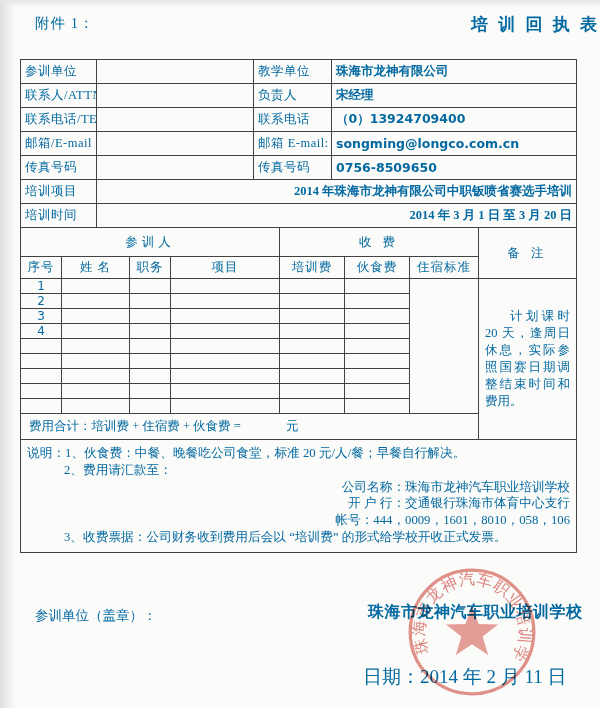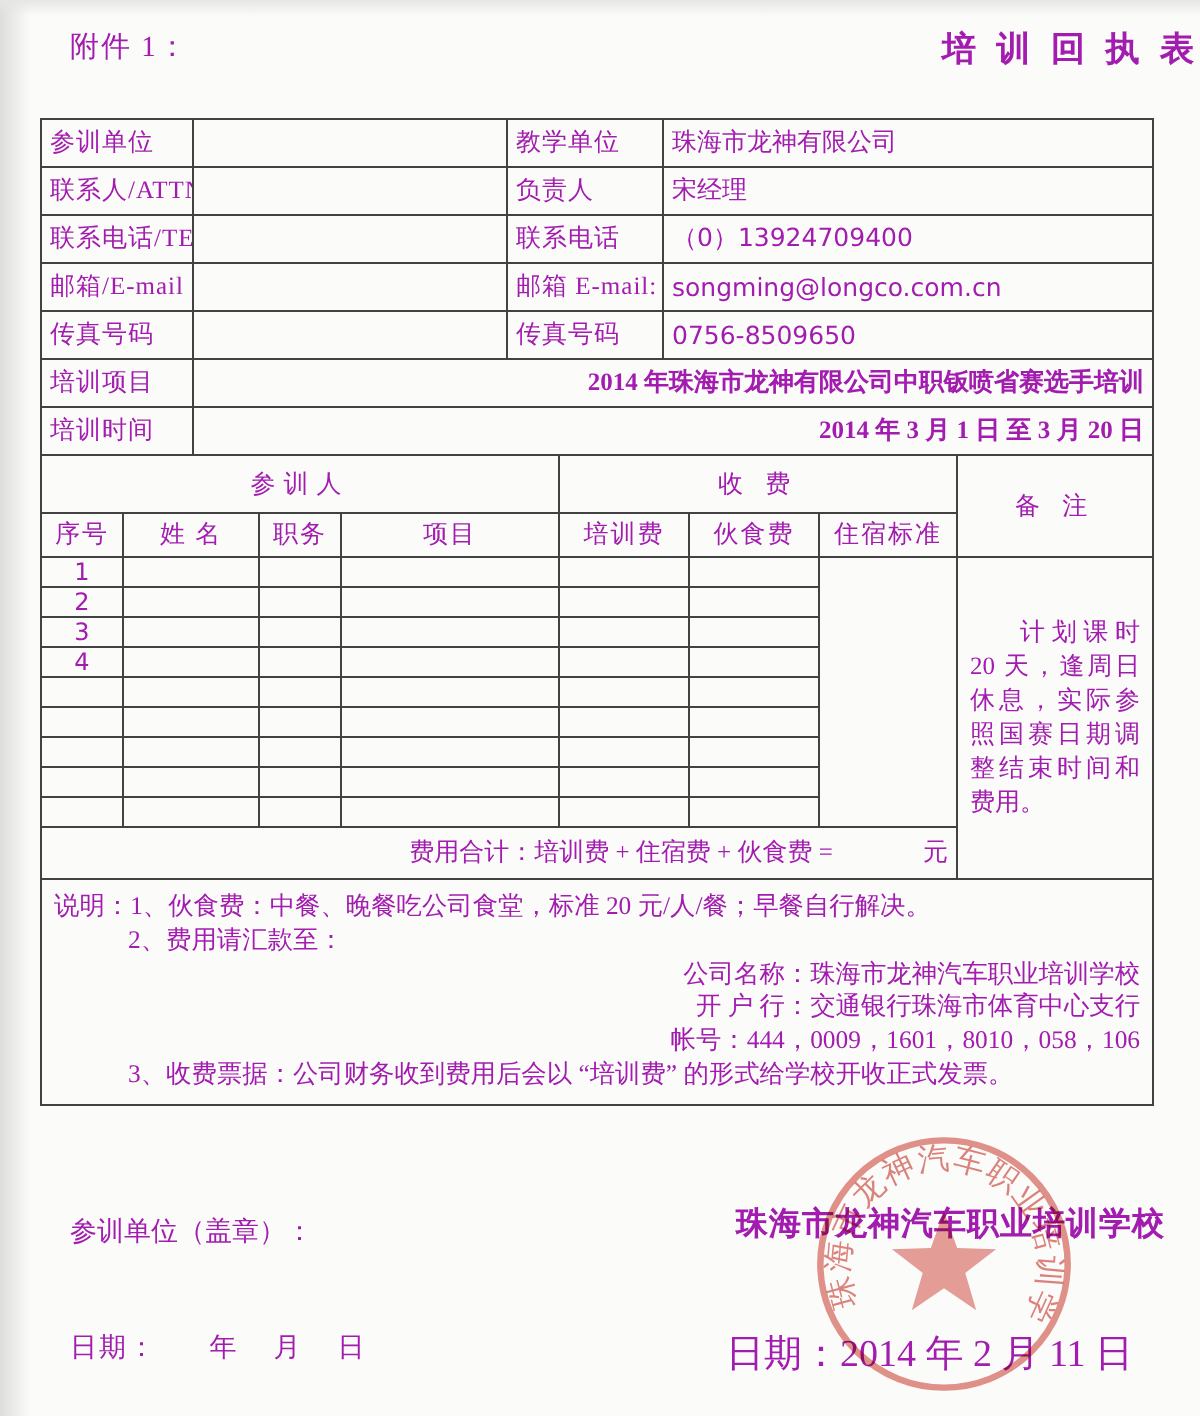--- a/index.html
+++ b/index.html
@@ -1,43 +1,43 @@
 <!DOCTYPE html>
 <html><head>
 <meta charset="utf-8">
 <style>
   html,body{margin:0;padding:0;background:#e9e9e7;}
   .page{
     width:600px;height:708px;position:relative;overflow:hidden;
     background:#fbfbf9;
-    font-family:"Liberation Serif",serif;color:#a21caf;
+    font-family:"Liberation Serif",serif;color:#0369a1;
   }
   .edge-left{position:absolute;left:0;top:0;width:15px;height:100%;
     background:linear-gradient(to right,#dddddb,rgba(251,251,249,0));}
   .edge-top{position:absolute;left:0;top:0;width:100%;height:8px;
     background:linear-gradient(to bottom,#e6e6e4,rgba(251,251,249,0));}
   .header{position:relative;height:46px;padding-top:13px;}
   .attachment{position:absolute;left:35px;top:14px;font-size:14.5px;letter-spacing:1px;}
   .doc-title{text-align:right;font-size:17px;font-weight:bold;letter-spacing:3px;}
 
   table.form{
     border-collapse:collapse;table-layout:fixed;
     margin:0 0 0 20px;width:556px;
     border:1.5px solid #333;
   }
   td{border:1px solid #424242;font-size:12.5px;padding:0 4px;overflow:hidden;
      vertical-align:middle;}
   tr.r-info{height:24px;}
   .lbl{padding-left:4px;letter-spacing:0.5px;white-space:nowrap;}
-  .val{font-family:"DejaVu Sans","Liberation Sans",sans-serif;font-size:12.5px;white-space:nowrap;}
+  .val{font-family:"DejaVu Sans","Liberation Sans",sans-serif;font-size:12.5px;white-space:nowrap;font-weight:bold;}
   .center{text-align:right;}
   tr.r-group{height:29px;}
   tr.r-sub{height:22px;}
   tr.r-data{height:15px;}
-  tr.r-total{height:26px;text-align:right;}
+  tr.r-total{height:26px;}
   .ghead{text-align:center;letter-spacing:4px;}
   .sub{text-align:center;white-space:nowrap;letter-spacing:1px;}
   .idx{text-align:center;font-family:"DejaVu Sans",sans-serif;font-size:12px;}
   .remark-cell{vertical-align:middle;padding:4px 6px;}
   .remark-text{font-size:12.5px;line-height:17px;text-indent:2em;text-align:justify;}
   .total-cell{padding-left:8px;}
   .total-unit{display:inline-block;margin-left:42px;}
   .notes-cell{vertical-align:top;padding:5px 6px 6px 6px;}
   .note-line{font-size:12.7px;line-height:16.8px;white-space:nowrap;}
   .ind-1{padding-left:37px;}
@@ -227,21 +227,20 @@
         <div class="note-line ind-2">开 户 行：交通银行珠海市体育中心支行</div>
         <div class="note-line ind-2">帐号：444，0009，1601，8010，058，106</div>
         <div class="note-line ind-1">3、收费票据：公司财务收到费用后会以 “培训费” 的形式给学校开收正式发票。</div>
       </td>
     </tr>
   </tbody>
     </table>
 
   <div class="footer-text sign-label">参训单位（盖章）：</div>
   <div class="footer-text org-name">珠海市龙神汽车职业培训学校</div>
-  <div class="footer-text date-blank">日期：      年    月    日</div>
   <div class="footer-text date-value">日期：2014 年 2 月 11 日</div>
 
   <svg class="stamp" width="152" height="152" viewBox="0 0 150 150" aria-hidden="true">
     <circle cx="75" cy="75" r="61" fill="none" stroke="#d4564e" stroke-width="3.2" opacity="0.9"></circle>
     <polygon points="75,49 81.5,67.1 100.7,67.7 85.5,79.4 90.9,97.8 75,87 59.1,97.8 64.5,79.4 49.3,67.7 68.5,67.1" fill="#d8625a" opacity="0.85"></polygon>
     <defs>
       <path id="stampArc" d="M 32.4,94.9 A 47 47 0 1 1 117.6,94.9" fill="none"></path>
     </defs>
     <text font-size="15.5" fill="#cf4b43" opacity="0.95" font-family="Liberation Serif, serif" letter-spacing="1">
       <textPath href="#stampArc" startOffset="0" textLength="212">珠海市龙神汽车职业培训学校</textPath>

